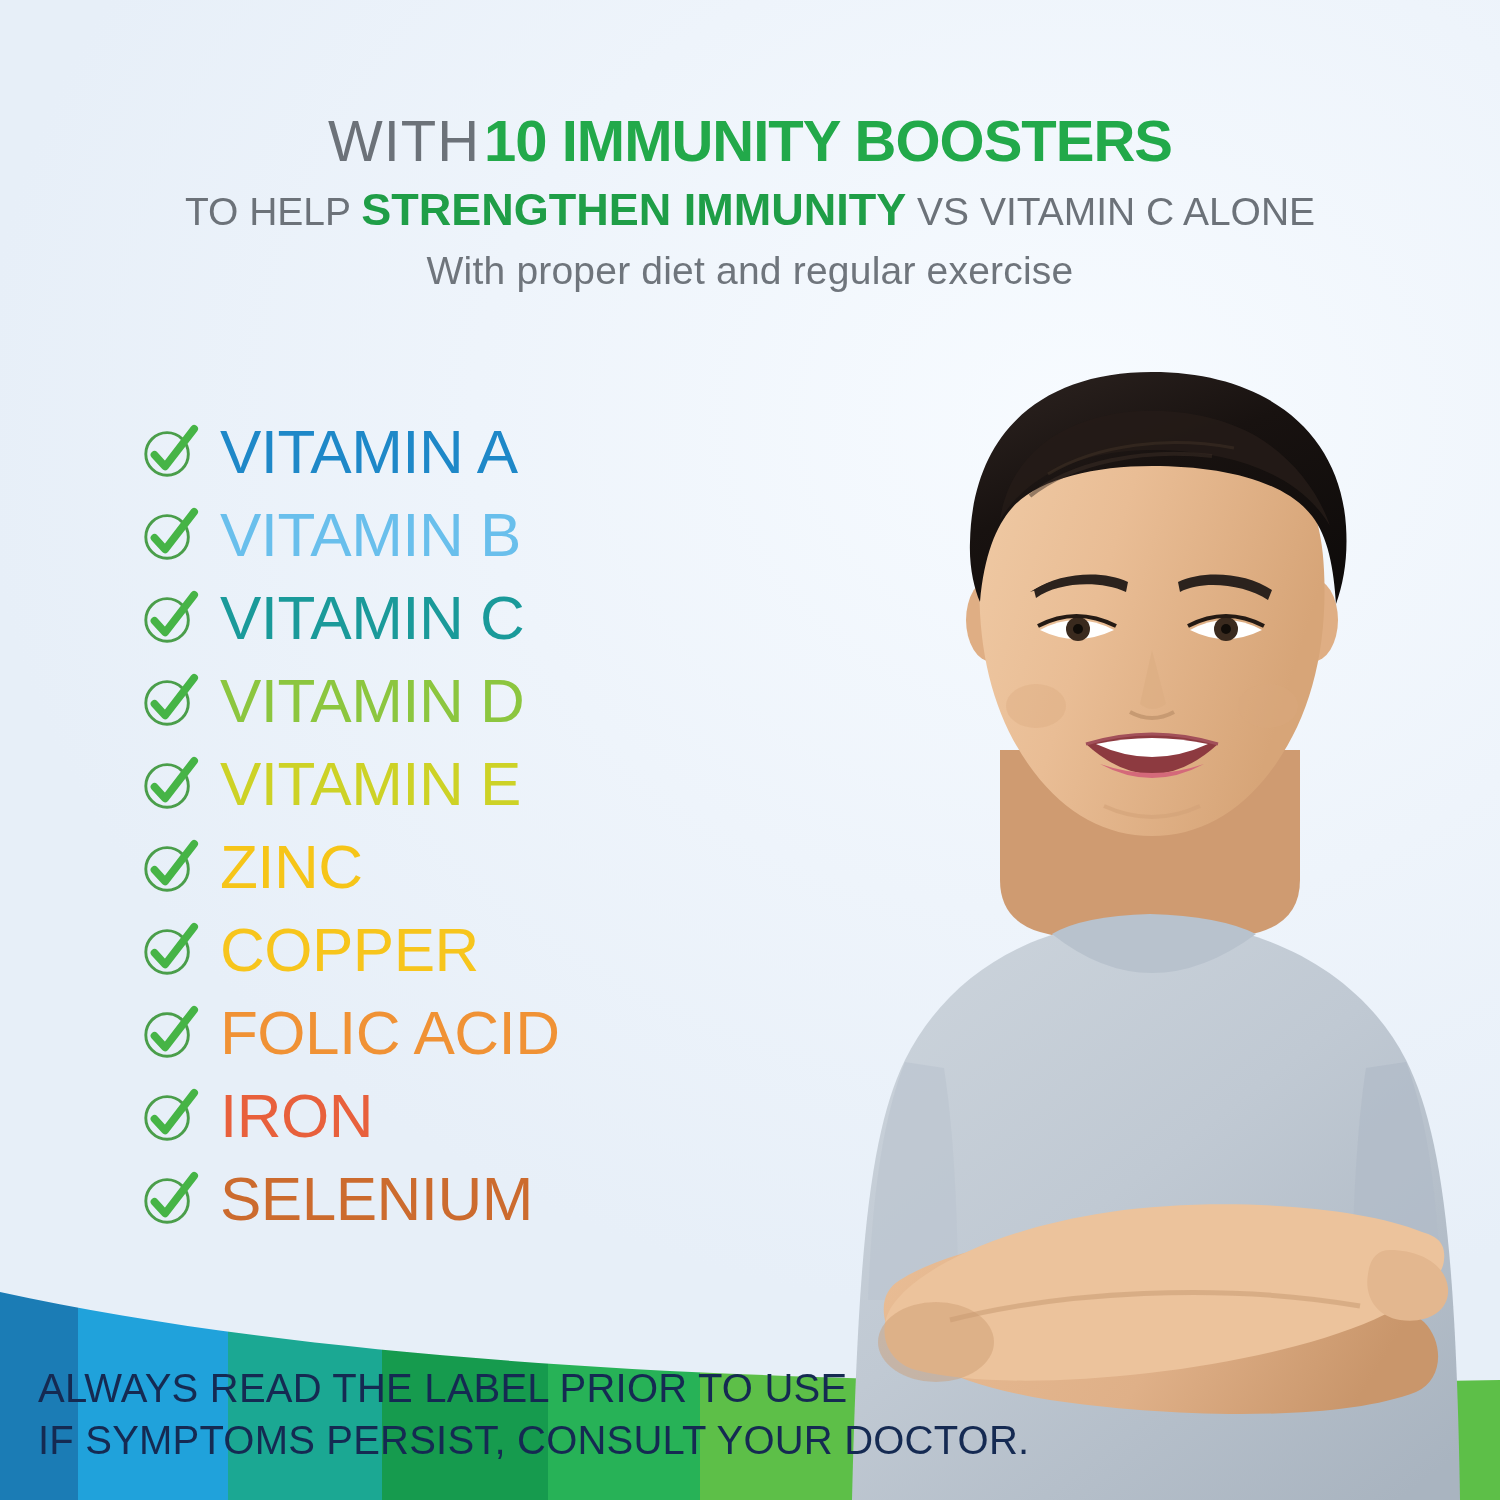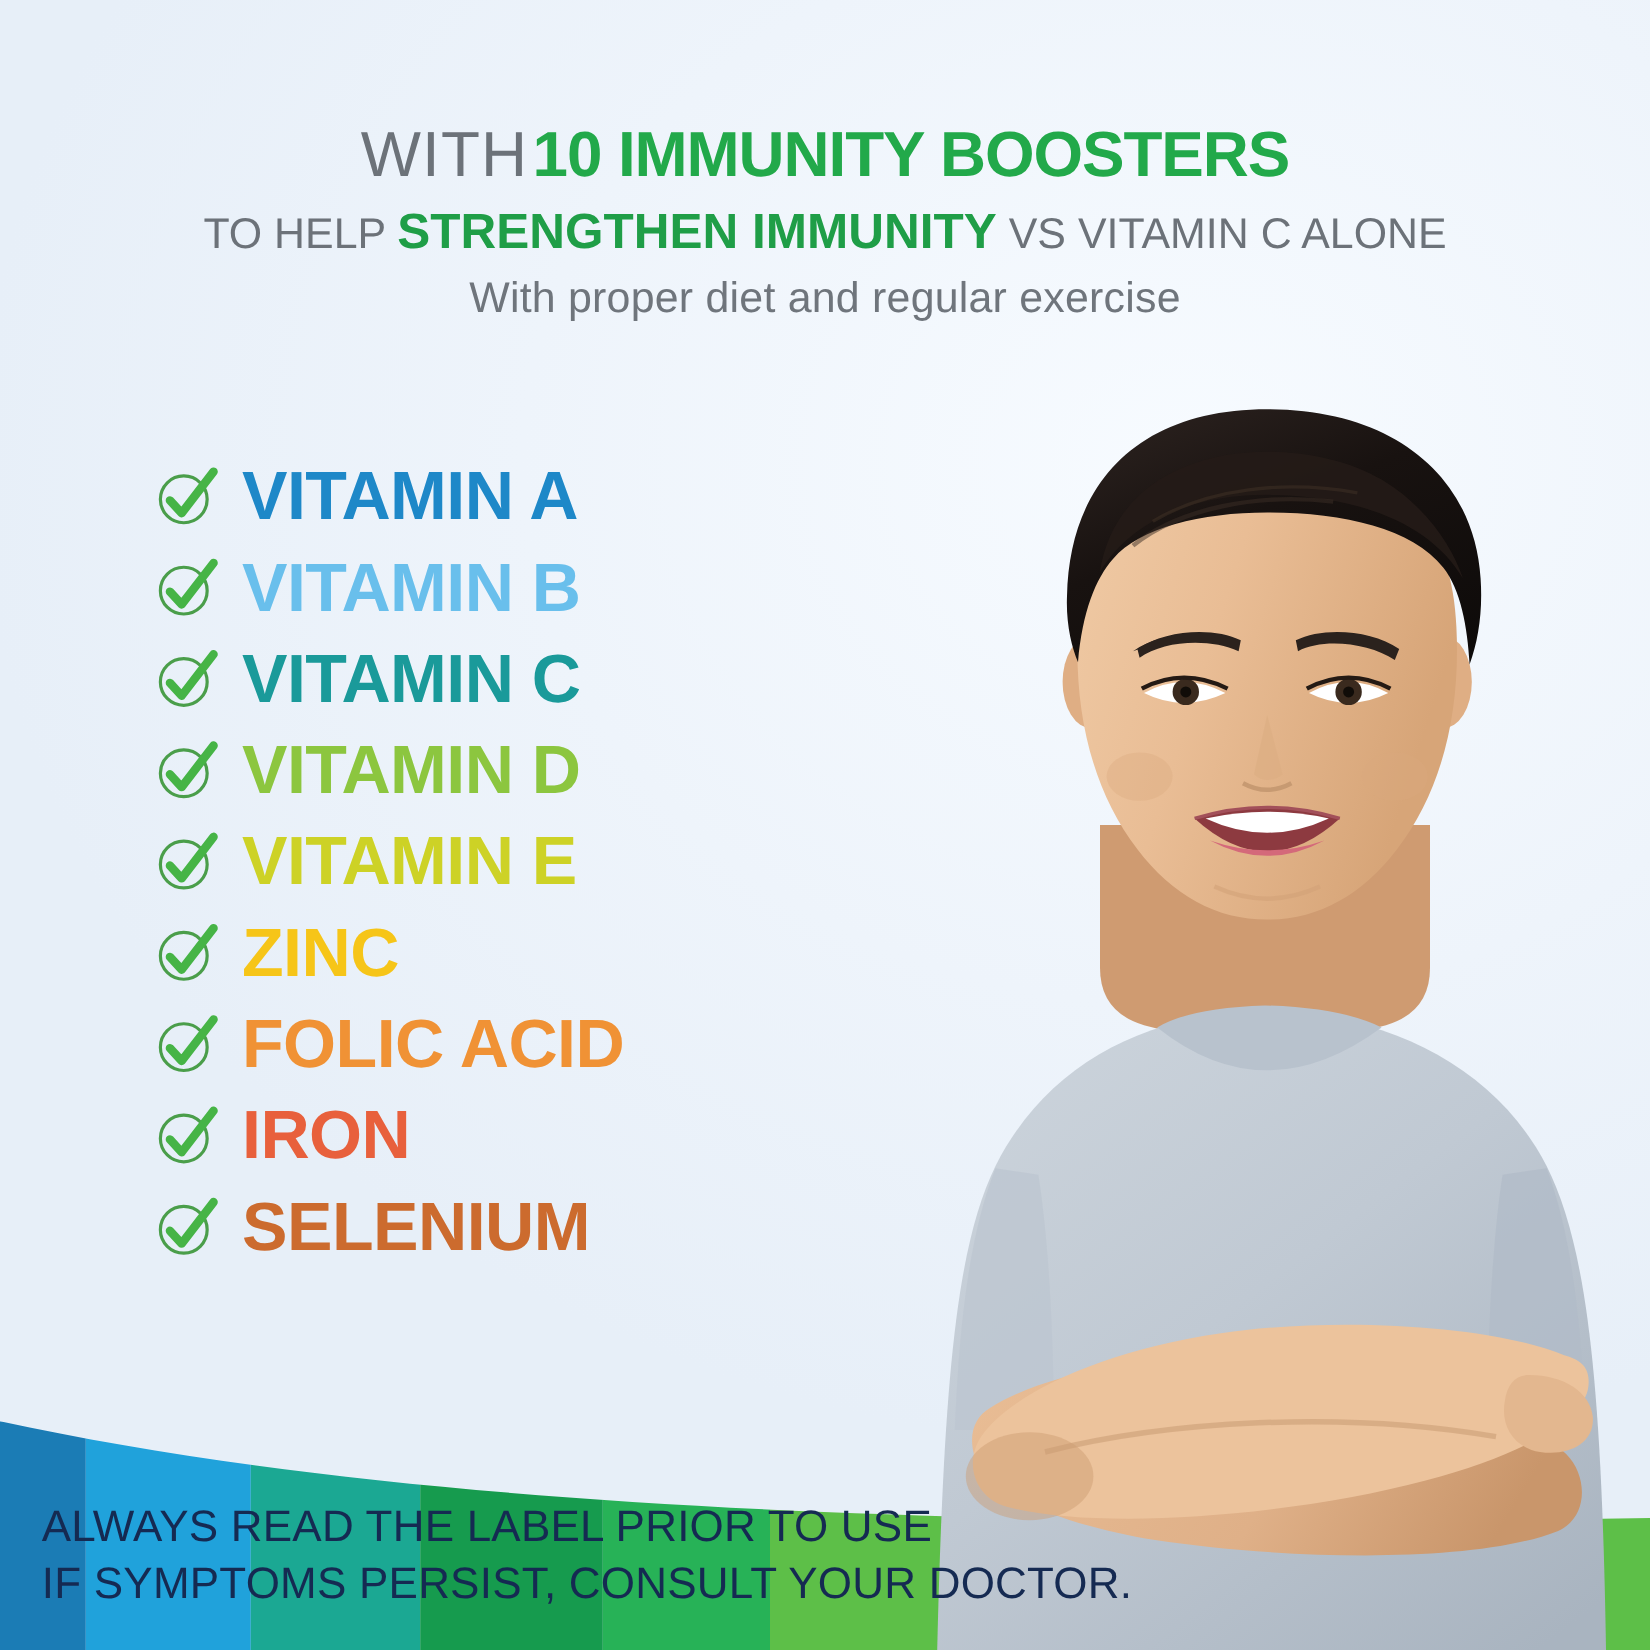--- a/index.html
+++ b/index.html
@@ -91,21 +91,21 @@
     width:58px;
     height:58px;
     flex:0 0 58px;
     margin-right:22px;
     position:relative;
   }
   .check-icon svg { display:block; width:58px; height:58px; overflow:visible; }
 
   .ingredient-label {
     font-size:62px;
-    font-weight:700;
+    font-weight:400;
     letter-spacing:-0.5px;
     line-height:1;
     white-space:nowrap;
   }
 
   
   .photo-layer {
     position:absolute;
     right:0;
     bottom:0;
@@ -358,20 +358,29 @@
     <div class="ingredient-row">
       <span class="check-icon">
         <svg viewBox="0 0 60 60">
           <circle cx="28" cy="32" r="22" fill="none" stroke="#4a9e4a" stroke-width="3"></circle>
           <path d="M15 33 L26 45 L56 6" fill="none" stroke="#46b446" stroke-width="8" stroke-linecap="round" stroke-linejoin="round"></path>
         </svg>
       </span>
       <span class="ingredient-label" style="color:#f6c518">ZINC</span>
     </div>
 
+    <div class="ingredient-row">
+      <span class="check-icon">
+        <svg viewBox="0 0 60 60">
+          <circle cx="28" cy="32" r="22" fill="none" stroke="#4a9e4a" stroke-width="3"></circle>
+          <path d="M15 33 L26 45 L56 6" fill="none" stroke="#46b446" stroke-width="8" stroke-linecap="round" stroke-linejoin="round"></path>
+        </svg>
+      </span>
+      <span class="ingredient-label" style="color:#f7c51c">COPPER</span>
+    </div>
 
     <div class="ingredient-row">
       <span class="check-icon">
         <svg viewBox="0 0 60 60">
           <circle cx="28" cy="32" r="22" fill="none" stroke="#4a9e4a" stroke-width="3"></circle>
           <path d="M15 33 L26 45 L56 6" fill="none" stroke="#46b446" stroke-width="8" stroke-linecap="round" stroke-linejoin="round"></path>
         </svg>
       </span>
       <span class="ingredient-label" style="color:#f09235">FOLIC ACID</span>
     </div>

